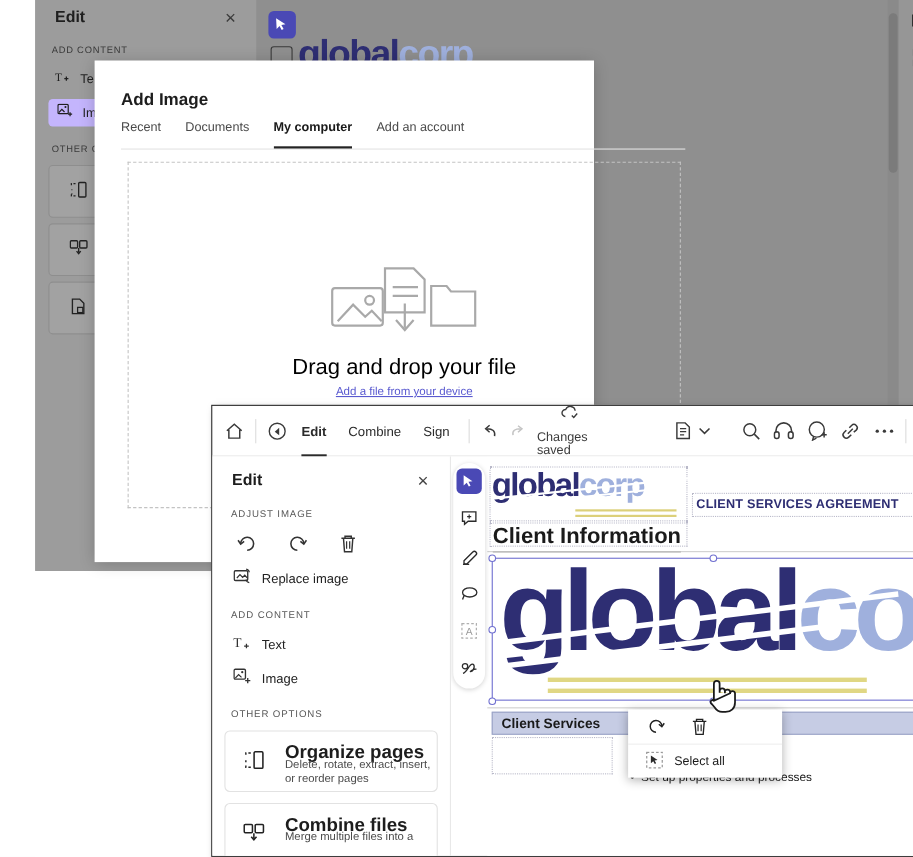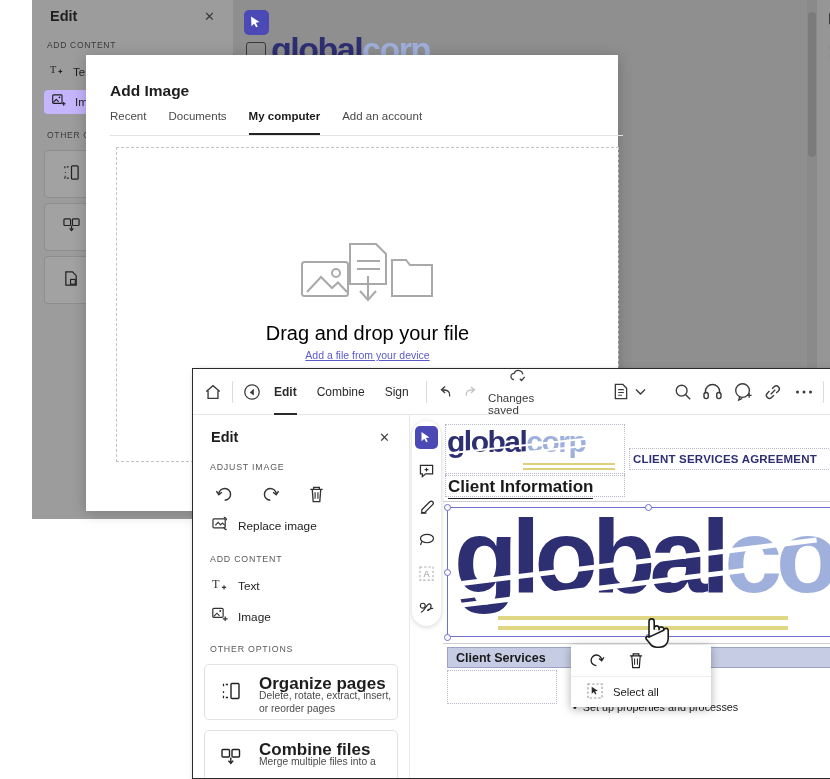--- a/index.html
+++ b/index.html
@@ -26,21 +26,21 @@
   .bg-tool-sel { position: absolute; left: 11px; top: 10px; width: 25px; height: 25px; background: #4a49b5; border-radius: 5px; }
   .bg-tool2 { position: absolute; left: 13px; top: 42px; width: 20px; height: 18px; border: 1.6px solid #3a3a3a; border-radius: 3px; }
   .bg-logo { position: absolute; left: 38px; top: 30px; font-size: 34px; font-weight: bold; letter-spacing: -1.5px; }
   .bg-logo .a { color: #2e2e73; }
   .bg-logo .b { color: #9fb0dd; }
   .bg-right-rail { position: absolute; right: 0; top: 0; width: 45px; height: 519px; background: #969696; }
   .bg-scroll-track { position: absolute; right: 45px; top: 0; width: 10px; height: 519px; background: #8a8a8a; }
   .bg-scroll-thumb { position: absolute; right: 46px; top: 12px; width: 8px; height: 145px; background: #7b7b7b; border-radius: 4px; }
 
   
-  .dlg { position: absolute; left: 54px; top: 55px; width: 532px; height: 456px; background: #fff; box-shadow: 0 2px 14px rgba(0,0,0,.22); }
+  .dlg { position: absolute; left: 54px; top: 55px; width: 454px; height: 456px; background: #fff; box-shadow: 0 2px 14px rgba(0,0,0,.22); }
   .dlg-title { position: absolute; left: 24px; top: 27px; font-size: 15.5px; font-weight: bold; color: #1d1d1d; }
   .dlg-tabs { position: absolute; left: 24px; top: 55px; width: 513px; height: 26px; border-bottom: 1px solid #e3e3e3; display: flex; gap: 22px; }
   .dlg-tab { font-size: 11.5px; color: #4a4a4a; padding-bottom: 7px; cursor: pointer; }
   .dlg-tab.active { color: #1a1a1a; font-weight: bold; border-bottom: 2px solid #232323; }
   .dropzone { position: absolute; left: 30px; top: 92px; width: 503px; height: 315px; border: 1px dashed #c3c3c3; }
   .dz-inner { position: absolute; left: 0; right: 0; top: 88px; text-align: center; }
   .dz-title { margin-top: 10px; font-size: 20px; color: #000000; }
   .dz-link { margin-top: 4px; font-size: 10.5px; color: #5a5ad0; text-decoration: underline; cursor: pointer; }
 
   
@@ -71,21 +71,21 @@
   .vt { width: 23px; height: 23px; display: flex; align-items: center; justify-content: center; color: #2b2b2b; border-radius: 5px; cursor: pointer; }
   .vt.active { background: #4a49b5; color: #fff; }
 
   .page { position: absolute; left: 33px; top: 0; right: 0; bottom: 0; background: #fff; }
   .doc-logo-sm { position: absolute; left: 4px; top: 12px; font-size: 30px; font-weight: bold; letter-spacing: -1.5px; line-height: 30px; }
   .doc-logo-sm .a { color: #2e2e73; } .doc-logo-sm .b { color: #9fb0dd; }
   .logo-slashes { position: absolute; left: 4px; top: 28px; width: 180px; height: 2px; background: #fff; transform: rotate(-6deg); }
   .logo-bar { position: absolute; left: 80px; height: 2px; background: #dcd07a; }
   .doc-agree { position: absolute; left: 190px; top: 38px; font-size: 11.5px; font-weight: bold; letter-spacing: .2px; color: #2e2e73; }
   .dashbox { position: absolute; border: 1px dotted #b9b9c9; }
-  .doc-h1 { position: absolute; left: 5px; top: 62px; font-size: 17px; font-weight: bold; color: #1a1a1a; border-bottom: 1.6px solid #1a1a1a; padding-bottom: 1px; }
+  .doc-h1 { position: absolute; left: 5px; top: 62px; font-size: 20px; font-weight: bold; color: #1a1a1a; border-bottom: 1.6px solid #1a1a1a; padding-bottom: 1px; }
   .doc-rule { position: absolute; left: 0; right: 0; height: 1px; background: #cfcfcf; }
 
   .sel-img { position: absolute; left: 4px; top: 92px; width: 400px; height: 130px; border: 1px solid #6f6fd0; }
   .big-logo { position: absolute; left: 6px; top: -4px; font-size: 104px; font-weight: bold; letter-spacing: -6px; line-height: 104px; white-space: nowrap; }
   .big-logo .a { color: #2e2e73; } .big-logo .b { color: #9fb0dd; }
   .bl-slash { position: absolute; left: 0; width: 370px; height: 5px; background: #fff; transform: rotate(-7deg); }
   .bl-bar { position: absolute; left: 50px; width: 290px; height: 4px; background: #e0d784; }
   .hdl { position: absolute; width: 7px; height: 7px; background: #fff; border: 1.4px solid #6f6fd0; border-radius: 50%; }
 
   .tbl-hdr { position: absolute; left: 4px; top: 232px; width: 395px; height: 21px; background: #c6cce4; border: 1px solid #9aa3c6; }

